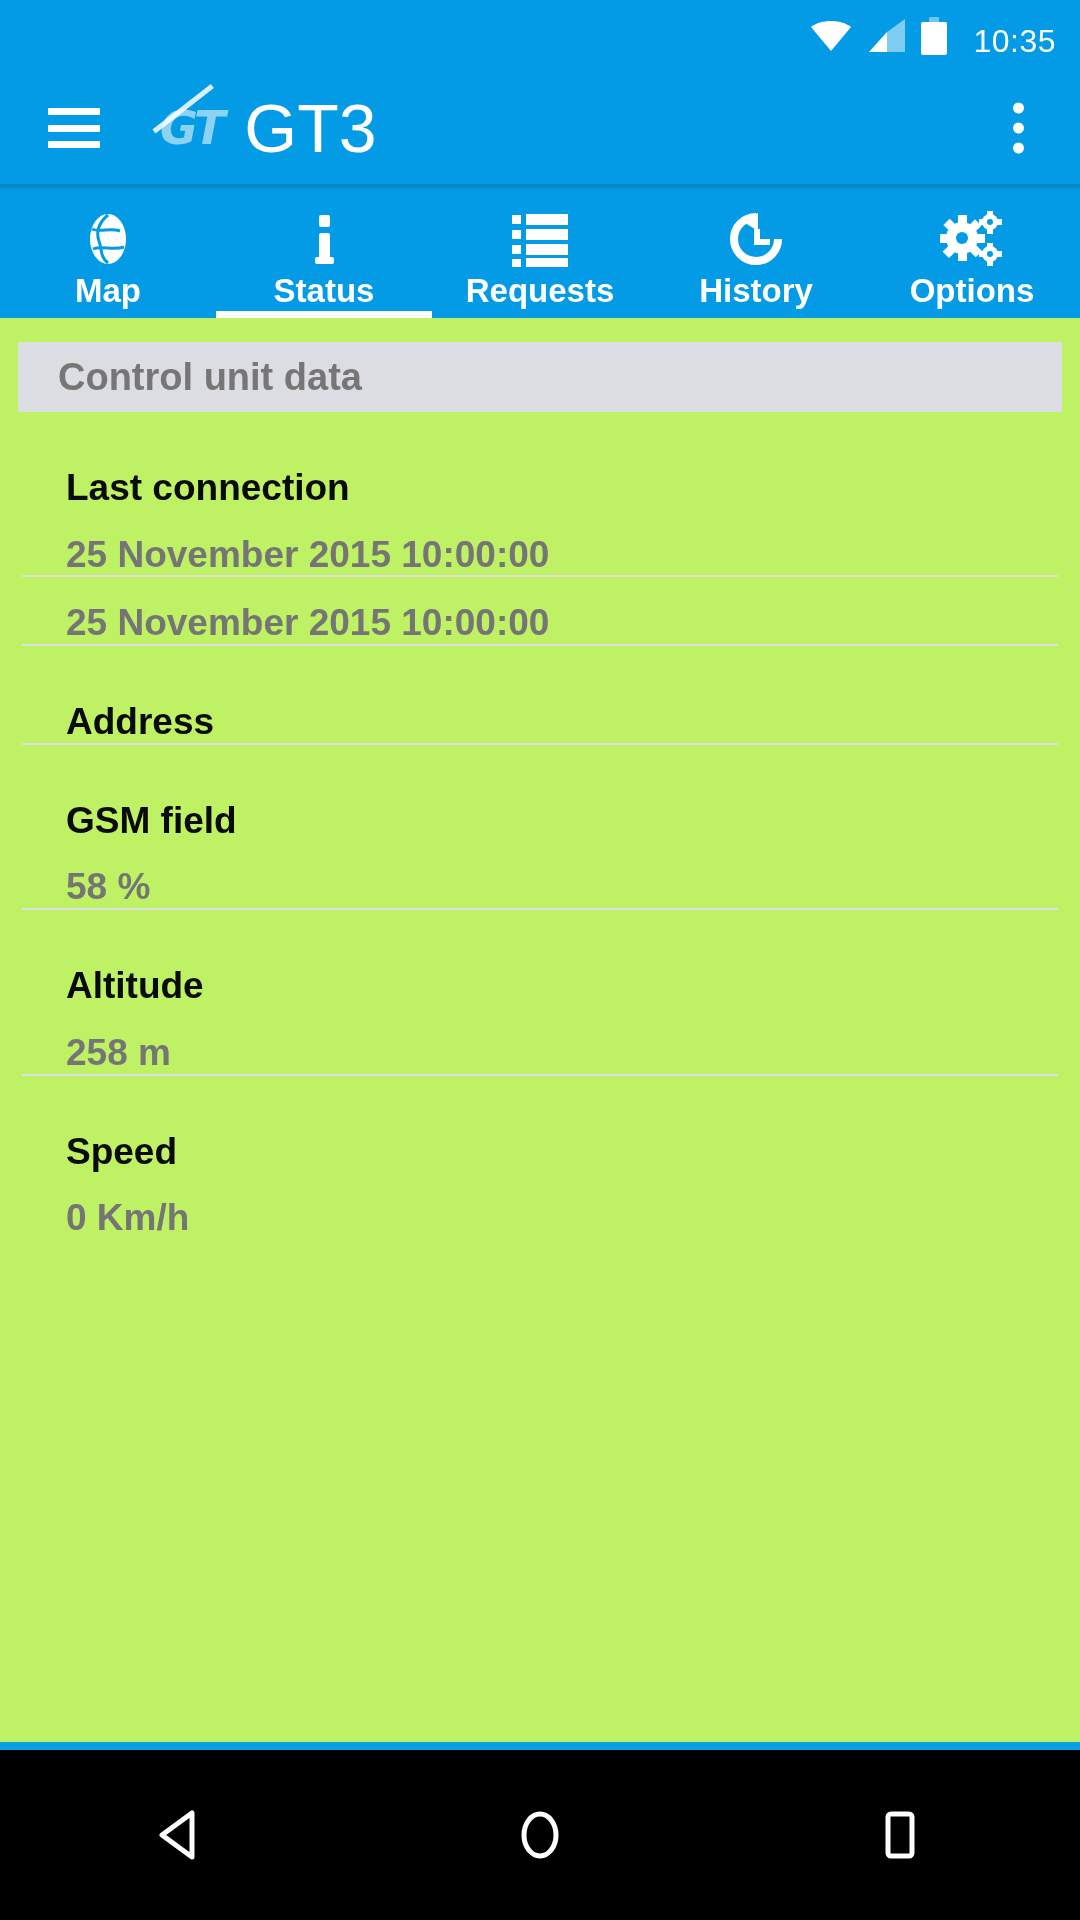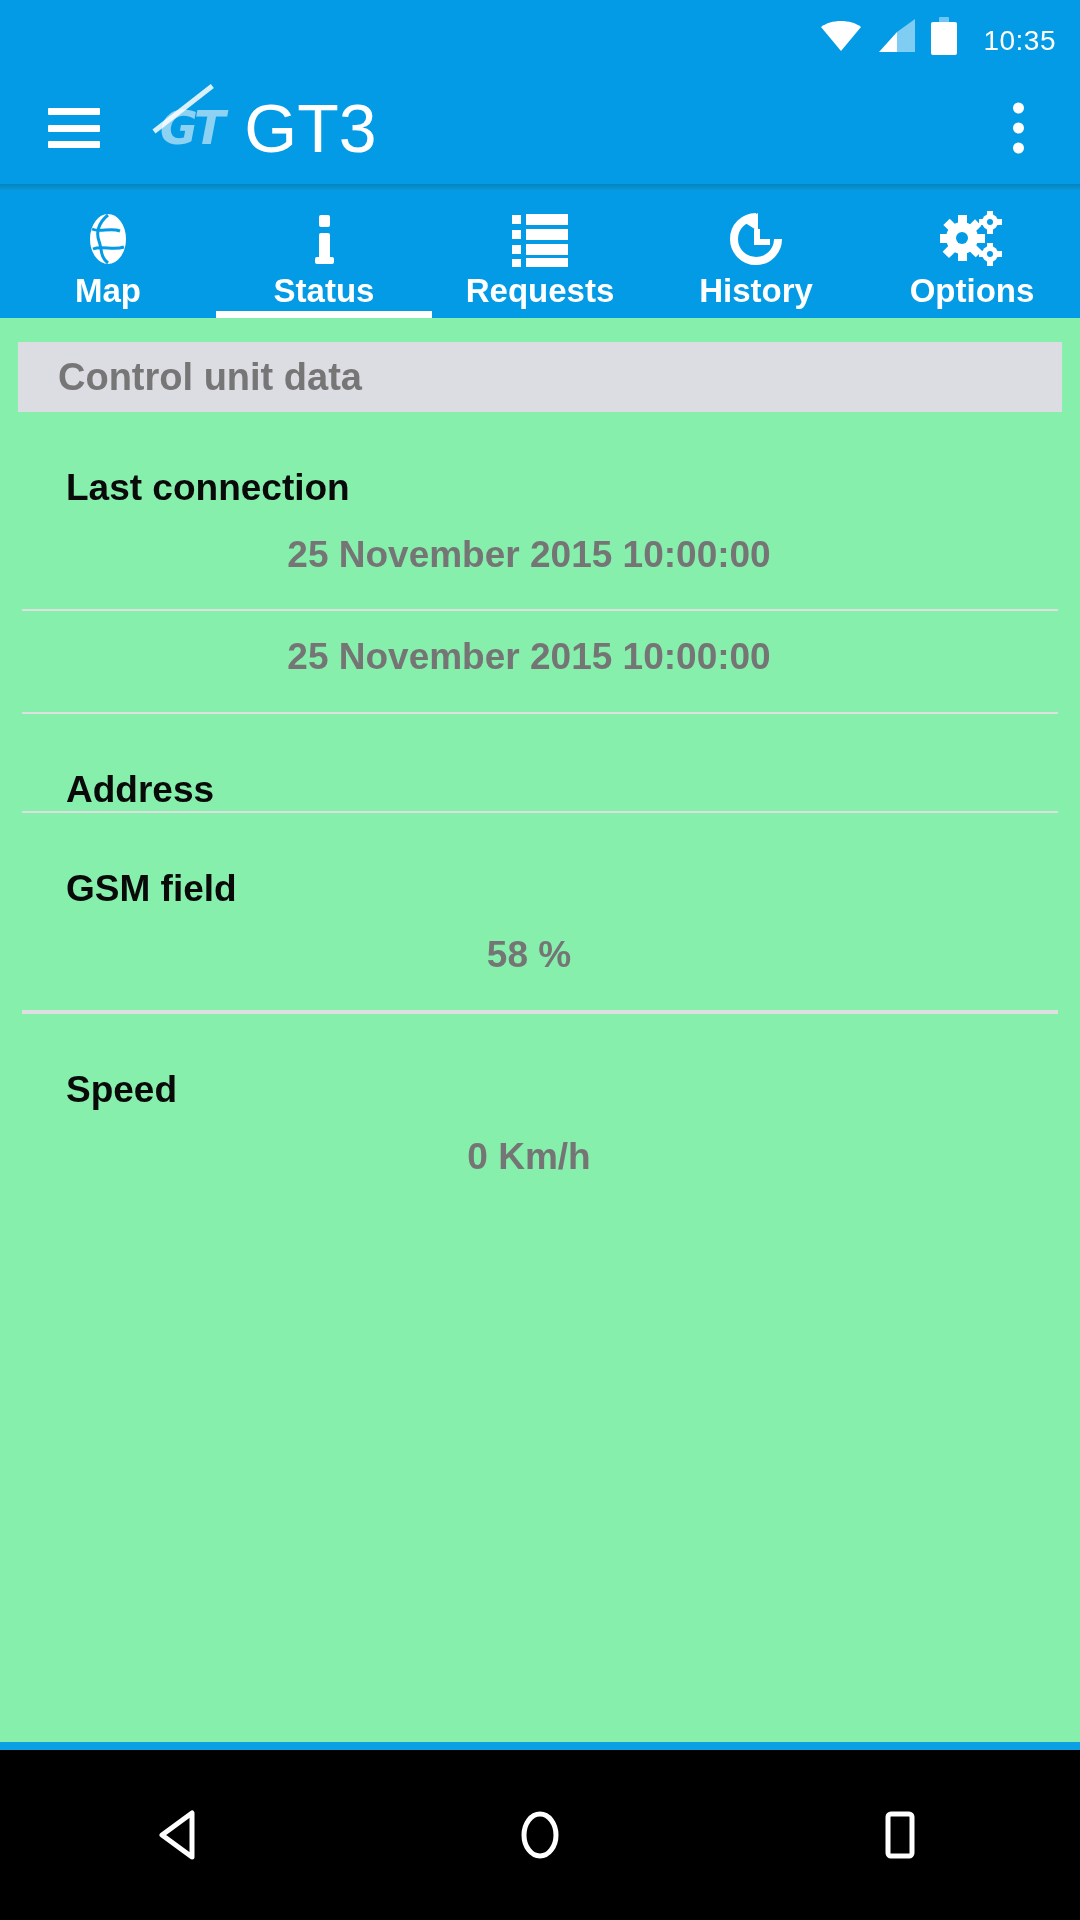--- a/index.html
+++ b/index.html
@@ -24,21 +24,21 @@
   .bat-ic{ width:26px; height:38px; position:relative; }
   .bat-body{
     position:absolute; left:0; top:5px; width:26px; height:33px;
     background:#fff; border-radius:2px;
   }
   .bat-cap{
     position:absolute; left:8px; top:0; width:10px; height:6px;
     background:#6ec6f5; border-radius:1px 1px 0 0;
   }
   .sb-time{
-    color:#fff; font-size:28px; font-weight:400; letter-spacing:0.5px;
+    color:#fff; font-size:32px; font-weight:400; letter-spacing:0.5px;
     margin-left:12px; line-height:1;margin-top:9px;
   }
 
   
   .actionbar{
     height:112px; background:#039be5; flex:0 0 112px;
     display:flex; align-items:center; padding:0 30px;
     position:relative;
   }
   .hamburger{
@@ -81,39 +81,39 @@
   .tab-lb{
     color:#fff; font-size:33px; font-weight:bold; margin-top:6px; line-height:1;
   }
   .tab.active::after{
     content:""; position:absolute; left:0; right:0; bottom:0;
     height:7px; background:#fff;
   }
 
   
   .content{
-    flex:1 1 auto; background:#86efac; overflow:hidden; position:relative;
+    flex:1 1 auto; background:#bef264; overflow:hidden; position:relative;
     padding-top:24px;
   }
   .section-header{
     margin:0 18px; height:70px; background:#dcdde3;
     display:flex; align-items:center; padding-left:40px;
   }
   .section-header span{
     font-size:38px; font-weight:bold; color:#767676; line-height:1;
   }
   .row{ padding:0 22px; }
   .row-inner{ padding:0 44px; }
   .row-label{
     font-size:37px; font-weight:bold; color:#0a0a0a;
     padding-top:56px; line-height:1.1;
   }
   .row-value{
     font-size:37px; font-weight:bold; color:#757575;
-    text-align:center; padding-top:26px; padding-bottom:34px;
+    text-align:left; padding-top:26px; 
     padding-right:22px; line-height:1.1;
   }
   .divider{ height:2px; background:#dddfe1; margin:0 22px; }
 
   .bottom-line{ height:8px; background:#0b9fe3; flex:0 0 8px; }
 
   
   .navbar{
     height:170px; background:#000; flex:0 0 170px;
     display:flex; align-items:center; justify-content:space-around;
@@ -289,20 +289,26 @@
     <div class="divider"></div>
 
     <div class="row">
       <div class="row-inner">
         <div class="row-label">GSM field</div>
         <div class="row-value">58 %</div>
       </div>
     </div>
     <div class="divider"></div>
 
+    <div class="row">
+      <div class="row-inner">
+        <div class="row-label">Altitude</div>
+        <div class="row-value">258 m</div>
+      </div>
+    </div>
     <div class="divider"></div>
 
     <div class="row">
       <div class="row-inner">
         <div class="row-label">Speed</div>
         <div class="row-value">0 Km/h</div>
       </div>
     </div>
   </div>
 

